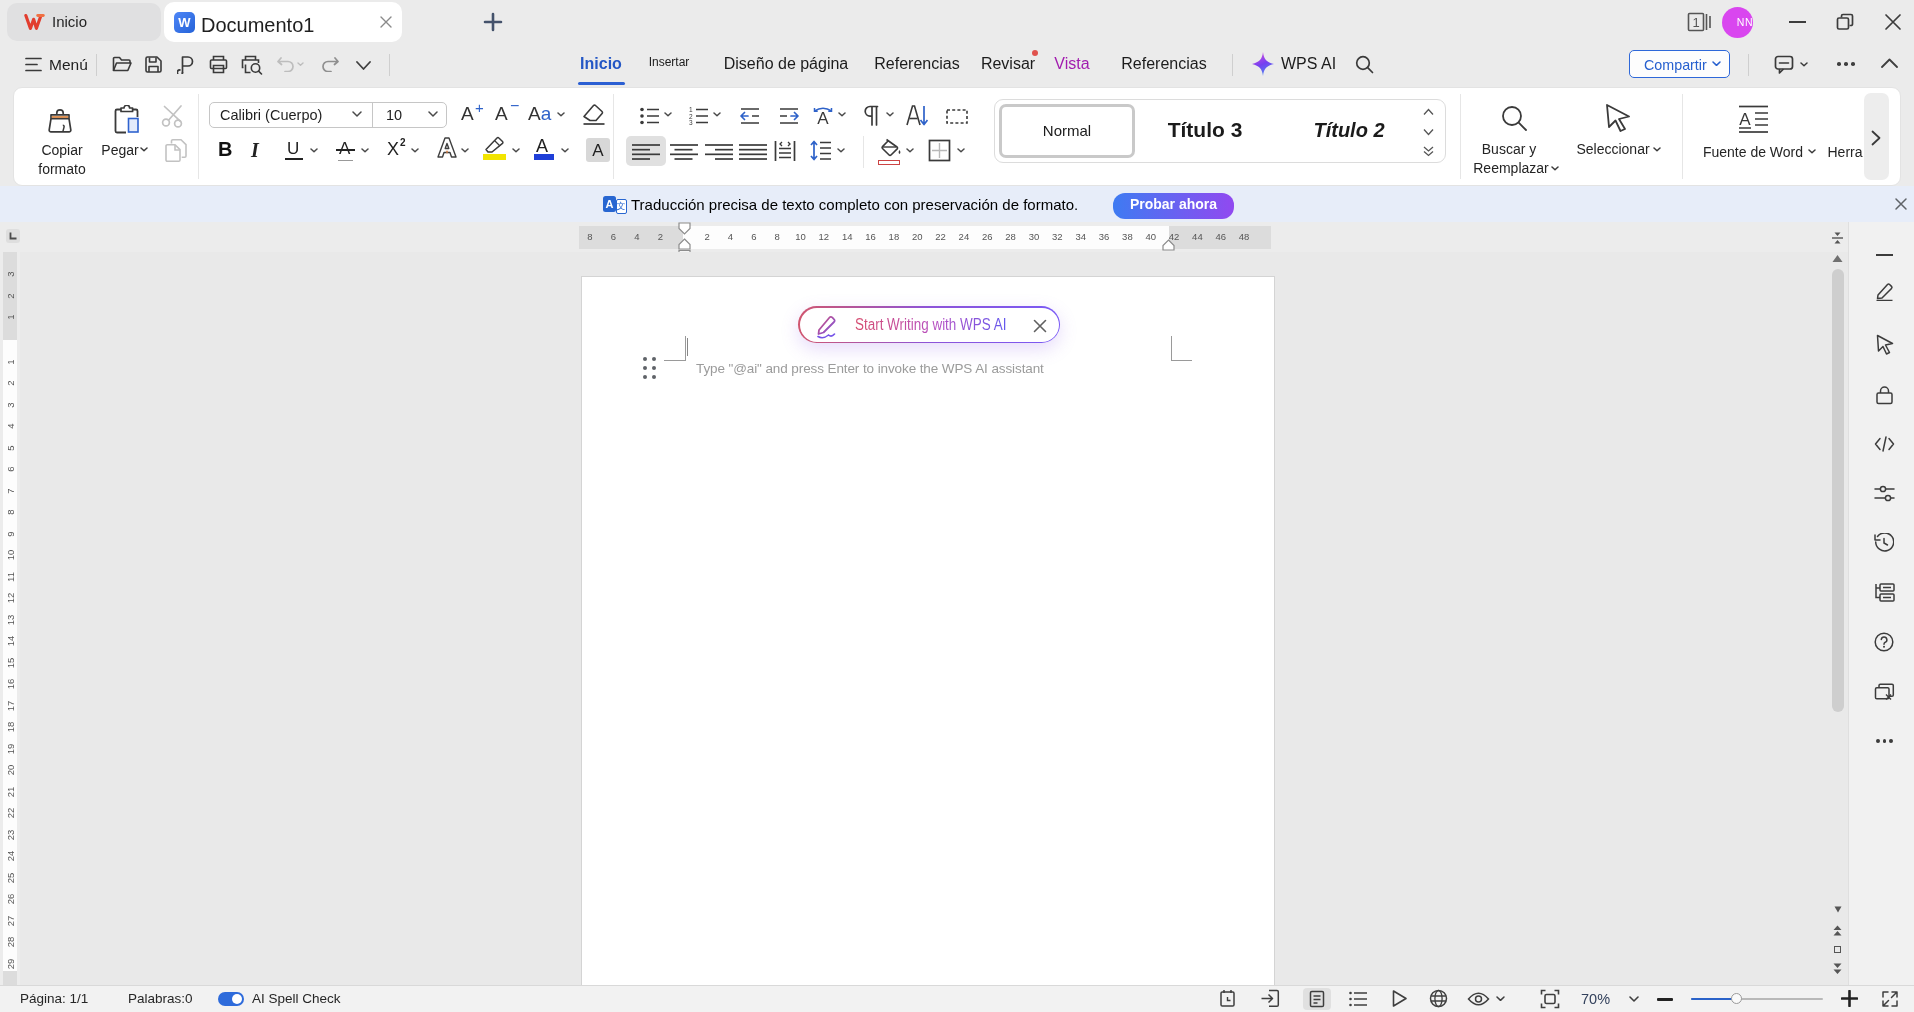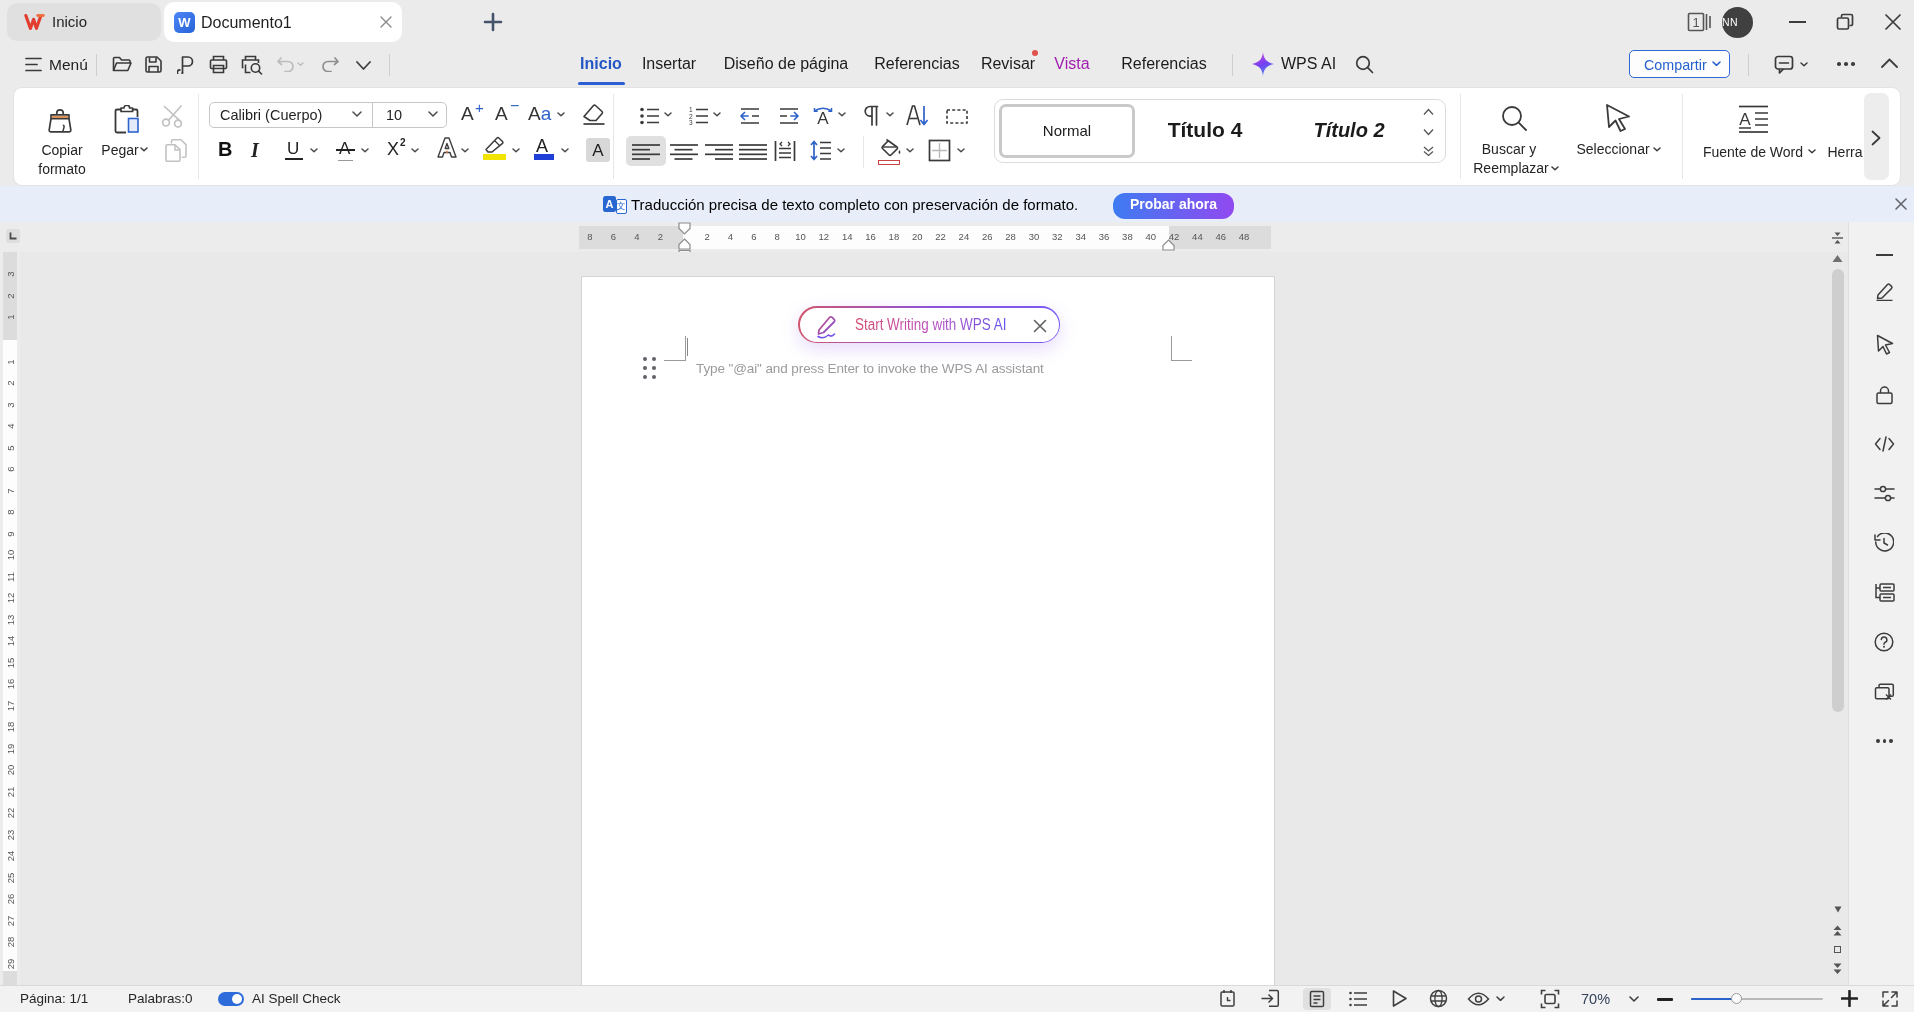--- a/index.html
+++ b/index.html
@@ -11,33 +11,33 @@
 <div class="abs" style="left:0;top:0;width:1914px;height:45px;background:#ebebeb"></div>
 <div class="abs" style="left:7px;top:3px;width:154px;height:38px;background:#e0e0e1;border-radius:10px"></div>
 <svg class="abs" style="left:24px;top:11px" width="22" height="22" viewBox="0 0 24 24">
 <path d="M2 5 L7 19 L10.5 9 L13.5 19 L18.5 5" fill="none" stroke="#e23d2e" stroke-width="3.4" stroke-linecap="round" stroke-linejoin="round"></path>
 <path d="M15 5 L21 5" stroke="#f07042" stroke-width="3.2" stroke-linecap="round"></path>
   </svg>
 <div class="abs" style="left:52px;top:13px;font-size:15px;color:#1f1f1f;font-weight:400;font-style:normal;letter-spacing:0;white-space:nowrap">Inicio</div>
 <div class="abs" style="left:164px;top:2px;width:238px;height:40px;background:#ffffff;border-radius:10px"></div>
 <div class="abs" style="left:174px;top:12px;width:21px;height:21px;background:linear-gradient(135deg,#4e86f7,#2563d8);border-radius:5px"></div>
 <div class="abs" style="left:174px;top:12px;width:21px;height:21px;color:#fff;font-weight:bold;font-size:13px;text-align:center;line-height:21px">W</div>
-<div class="abs" style="left:201px;top:14px;font-size:16px;color:#1f1f1f;font-weight:400;font-style:normal;letter-spacing:0;white-space:nowrap">Documento1</div>
+<div class="abs" style="left:201px;top:14px;font-size:20px;color:#1f1f1f;font-weight:400;font-style:normal;letter-spacing:0;white-space:nowrap">Documento1</div>
 <svg class="abs" style="left:379px;top:15px" width="14" height="14" viewBox="0 0 14 14">
     <path d="M2 2 L12 12 M12 2 L2 12" stroke="#8a8a8a" stroke-width="1.4" stroke-linecap="round"></path>
   </svg>
 <svg class="abs" style="left:483px;top:12px" width="20" height="20" viewBox="0 0 20 20">
     <path d="M10 2 V18 M2 10 H18" stroke="#44526b" stroke-width="2.6" stroke-linecap="round"></path>
   </svg>
 <svg class="abs" style="left:1687px;top:11px" width="24" height="22" viewBox="0 0 24 22">
 <rect x="1.5" y="2.5" width="15" height="17" rx="1" fill="none" stroke="#555" stroke-width="1.6"></rect>
 <text x="9" y="16" font-size="13" fill="#555" text-anchor="middle" font-family="Liberation Sans">1</text>
 <path d="M19.5 3 V19 M23 5 V17" stroke="#555" stroke-width="1.6"></path>
   </svg>
-<div class="abs" style="left:1722px;top:7px;width:31px;height:31px;border-radius:50%;background:#404040;color:#fff;font-size:10.5px;text-align:left;line-height:31px;letter-spacing:.5px">NN</div>
+<div class="abs" style="left:1722px;top:7px;width:31px;height:31px;border-radius:50%;background:#d946ef;color:#fff;font-size:10.5px;text-align:right;line-height:31px;letter-spacing:.5px">NN</div>
 <div class="abs" style="left:1789px;top:21px;width:17px;height:2px;background:#3c3c3c"></div>
 <svg class="abs" style="left:1836px;top:13px" width="18" height="18" viewBox="0 0 18 18">
 <rect x="1.5" y="5" width="11" height="11" rx="1.5" fill="none" stroke="#3c3c3c" stroke-width="1.7"></rect>
 <path d="M5.5 4.5 V3 a1.5 1.5 0 0 1 1.5 -1.5 h8 a1.5 1.5 0 0 1 1.5 1.5 v8 a1.5 1.5 0 0 1 -1.5 1.5 H13.5" fill="none" stroke="#3c3c3c" stroke-width="1.7"></path>
   </svg>
 <svg class="abs" style="left:1884px;top:13px" width="18" height="18" viewBox="0 0 18 18">
     <path d="M2 2 L16 16 M16 2 L2 16" stroke="#3c3c3c" stroke-width="1.7" stroke-linecap="round"></path>
   </svg>
 <svg class="abs" style="left:25px;top:57px" width="17" height="15" viewBox="0 0 17 15">
     <path d="M1 1.5 H16 M1 7.5 H12 M1 13.5 H16" stroke="#3a3a3a" stroke-width="1.7" stroke-linecap="round"></path>
@@ -75,21 +75,21 @@
   </svg>
 <svg class="abs" style="left:321px;top:57px" width="18" height="15" viewBox="0 0 18 15">
 <path d="M14 1 L17 4.5 L13.5 7.5 M16.7 4.5 H7 a5 5 0 0 0 0 10 H10" fill="none" stroke="#8f8f8f" stroke-width="1.7" stroke-linecap="round" stroke-linejoin="round"></path>
   </svg>
 <svg class="abs" style="left:356px;top:61px" width="15" height="9.0" viewBox="0 0 15 9.0">
     <path d="M1 1 L7.5 8.0 L14 1" fill="none" stroke="#3f3f3f" stroke-width="1.8" stroke-linecap="round" stroke-linejoin="round"></path>
   </svg>
 <div class="abs" style="left:389px;top:54px;width:1px;height:22px;background:#cfcfcf"></div>
 <div class="abs" style="left:601px;transform:translateX(-50%);top:55px;font-size:16px;color:#2457c5;font-weight:700;font-style:normal;letter-spacing:0;white-space:nowrap">Inicio</div>
 <div class="abs" style="left:578px;top:82px;width:47px;height:3px;background:#2b5fd3;border-radius:2px"></div>
-<div class="abs" style="left:669px;transform:translateX(-50%);top:55px;font-size:16px;color:#1c1c1c;font-weight:400;font-style:normal;letter-spacing:0;white-space:nowrap">Insertar</div>
+<div class="abs" style="left:669px;transform:translateX(-50%);top:55px;font-size:12px;color:#1c1c1c;font-weight:400;font-style:normal;letter-spacing:0;white-space:nowrap">Insertar</div>
 <div class="abs" style="left:786px;transform:translateX(-50%);top:55px;font-size:16px;color:#1c1c1c;font-weight:400;font-style:normal;letter-spacing:0;white-space:nowrap">Diseño de página</div>
 <div class="abs" style="left:917px;transform:translateX(-50%);top:55px;font-size:16px;color:#1c1c1c;font-weight:400;font-style:normal;letter-spacing:0;white-space:nowrap">Referencias</div>
 <div class="abs" style="left:1008px;transform:translateX(-50%);top:55px;font-size:16px;color:#1c1c1c;font-weight:400;font-style:normal;letter-spacing:0;white-space:nowrap">Revisar</div>
 <div class="abs" style="left:1072px;transform:translateX(-50%);top:55px;font-size:16px;color:#a21caf;font-weight:400;font-style:normal;letter-spacing:0;white-space:nowrap">Vista</div>
 <div class="abs" style="left:1164px;transform:translateX(-50%);top:55px;font-size:16px;color:#1c1c1c;font-weight:400;font-style:normal;letter-spacing:0;white-space:nowrap">Referencias</div>
 <div class="abs" style="left:1032px;top:50px;width:6px;height:6px;border-radius:50%;background:#e0524d"></div>
 <div class="abs" style="left:1232px;top:54px;width:1px;height:22px;background:#cfcfcf"></div>
 <svg class="abs" style="left:1252px;top:52px" width="22" height="24" viewBox="0 0 22 24">
 <defs>
       <linearGradient id="sparkg" x1="0.3" y1="0" x2="0.7" y2="1">
@@ -317,21 +317,21 @@
 <svg class="abs" style="left:928px;top:139px" width="23" height="23" viewBox="0 0 23 23">
 <rect x="1.5" y="1.5" width="20" height="20" fill="none" stroke="#3a3a3a" stroke-width="1.7"></rect>
 <path d="M11.5 4 V19 M4 11.5 H19" stroke="#b9b9b9" stroke-width="1.4"></path>
   </svg>
 <svg class="abs" style="left:957px;top:148px" width="8" height="4.8" viewBox="0 0 8 4.8">
     <path d="M1 1 L4.0 3.8 L7 1" fill="none" stroke="#4a4a4a" stroke-width="1.5" stroke-linecap="round" stroke-linejoin="round"></path>
   </svg>
 <div class="abs" style="left:994px;top:99px;width:452px;height:64px;background:#fff;border:1px solid #dcdcdc;border-radius:9px"></div>
 <div class="abs" style="left:999px;top:104px;width:136px;height:54px;background:#fff;border:3px solid #c9c9c9;border-radius:7px"></div>
 <div class="abs" style="left:1067px;transform:translateX(-50%);top:122px;font-size:15px;color:#1b1b1b;font-weight:400;font-style:normal;letter-spacing:0;white-space:nowrap">Normal</div>
-<div class="abs" style="left:1205px;transform:translateX(-50%);top:118px;font-size:21px;color:#1b1b1b;font-weight:700;font-style:normal;letter-spacing:0;white-space:nowrap">Título 4</div>
+<div class="abs" style="left:1205px;transform:translateX(-50%);top:118px;font-size:21px;color:#1b1b1b;font-weight:700;font-style:normal;letter-spacing:0;white-space:nowrap">Título 3</div>
 <div class="abs" style="left:1349px;transform:translateX(-50%);top:119px;font-size:20px;color:#1b1b1b;font-weight:700;font-style:italic;letter-spacing:0;white-space:nowrap">Título 2</div>
 <svg class="abs" style="left:1423px;top:108px" width="11" height="8" viewBox="0 0 11 8">
     <path d="M1 6.5 L5.5 1.5 L10 6.5" fill="none" stroke="#555" stroke-width="1.3"></path>
   </svg>
 <svg class="abs" style="left:1423px;top:128px" width="11" height="8" viewBox="0 0 11 8">
     <path d="M1 1.5 L5.5 6.5 L10 1.5" fill="none" stroke="#555" stroke-width="1.3"></path>
   </svg>
 <svg class="abs" style="left:1423px;top:146px" width="11" height="11" viewBox="0 0 11 11">
     <path d="M1 1 L5.5 5 L10 1 M1 5.5 L5.5 9.5 L10 5.5" fill="none" stroke="#555" stroke-width="1.3"></path>
   </svg>

